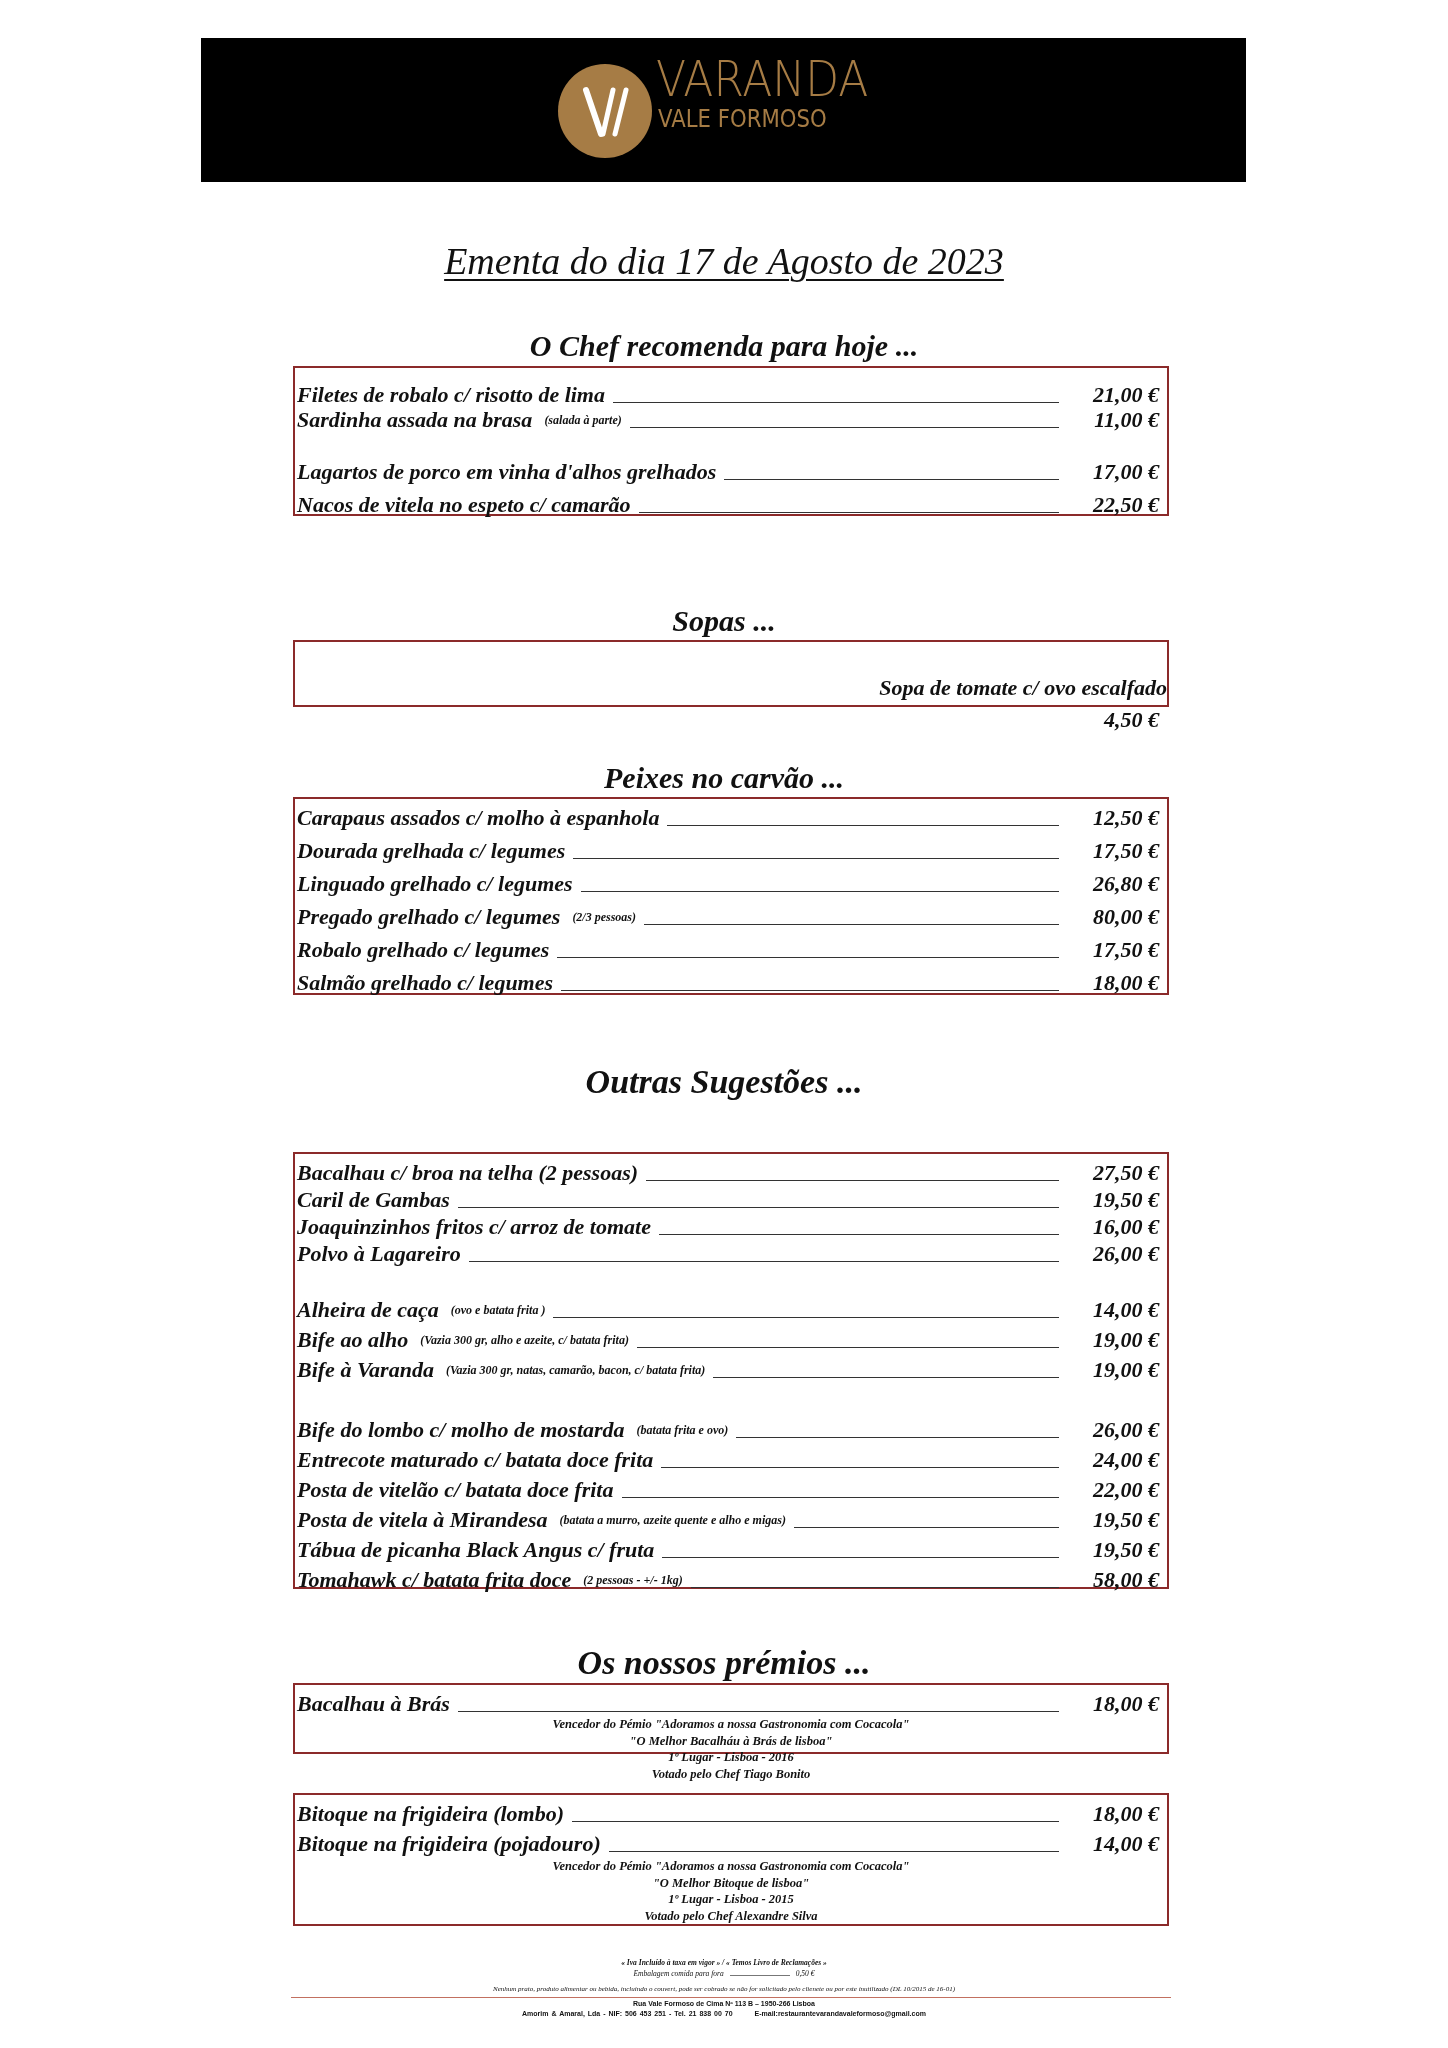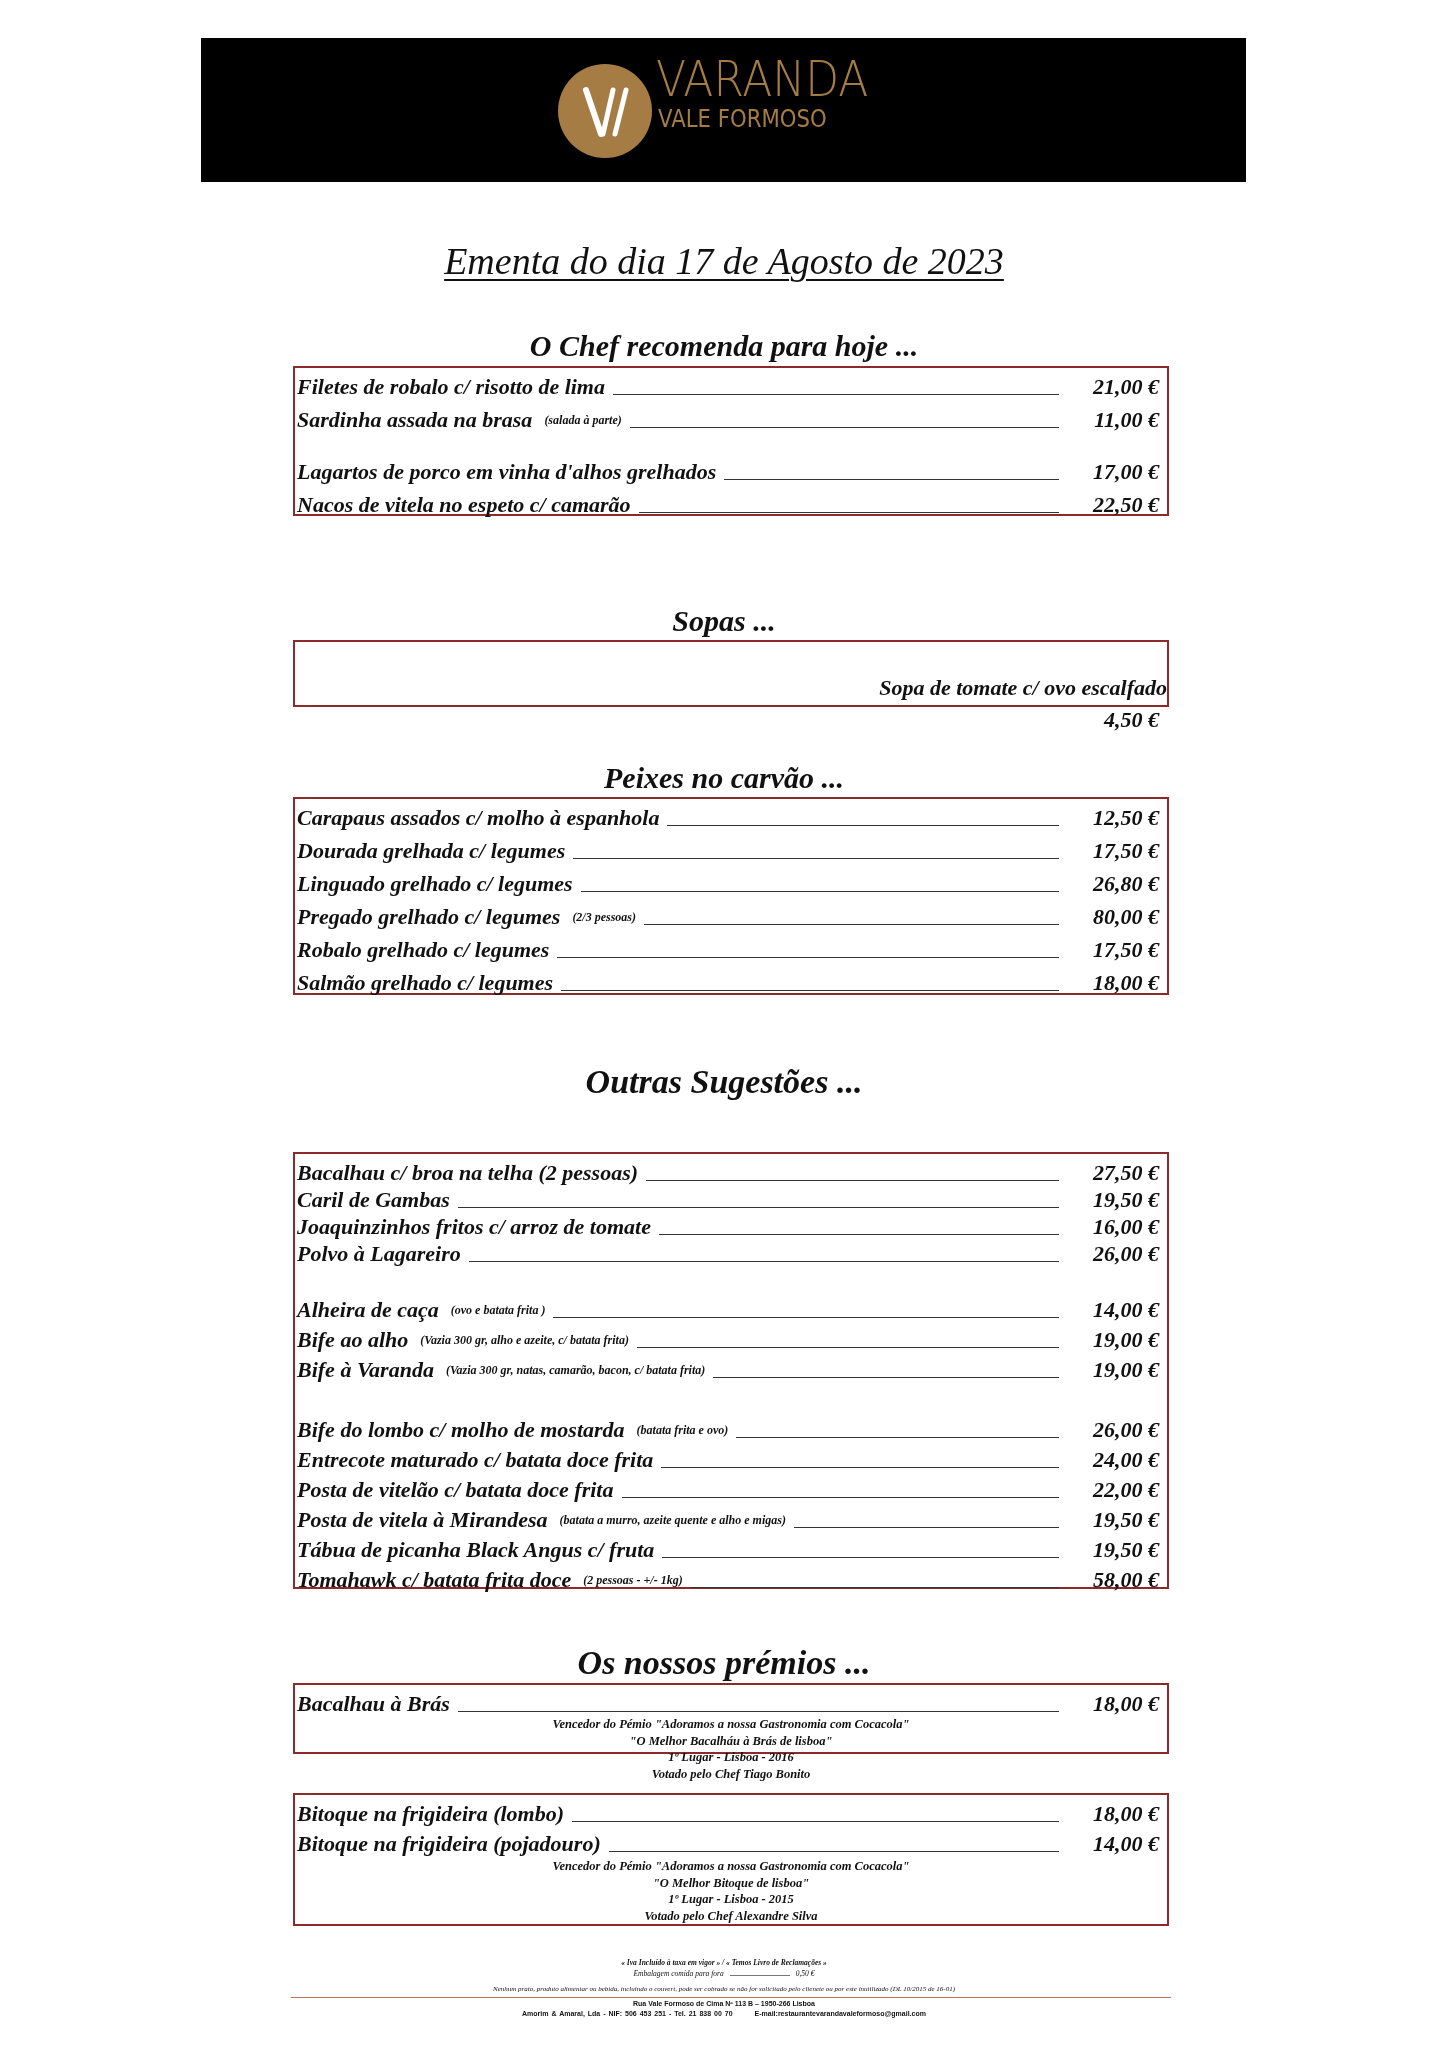--- a/index.html
+++ b/index.html
@@ -81,21 +81,21 @@
       <span class="name">Lagartos de porco em vinha d'alhos grelhados</span>
       <span class="leader"></span>
       <span class="price">17,00 €</span>
     </div>
     <div class="row" style="top: 33px;">
       <span class="name">Sardinha assada na brasa</span>
       <span class="note">(salada à parte)</span>
       <span class="leader"></span>
       <span class="price">11,00 €</span>
     </div>
-    <div class="row" style="top: 0px;">
+    <div class="row" style="top: 8px;">
       <span class="name">Filetes de robalo c/ risotto de lima</span>
       <span class="leader"></span>
       <span class="price">21,00 €</span>
     </div>
   </div>
 
 <div class="heading" style="top:603px;">Sopas ...</div>
 <div class="box" style="top:640px;height:67px;">
     <div class="row" style="top: 33px; flex-direction: column;">
       <span class="name">Sopa de tomate c/ ovo escalfado</span>

